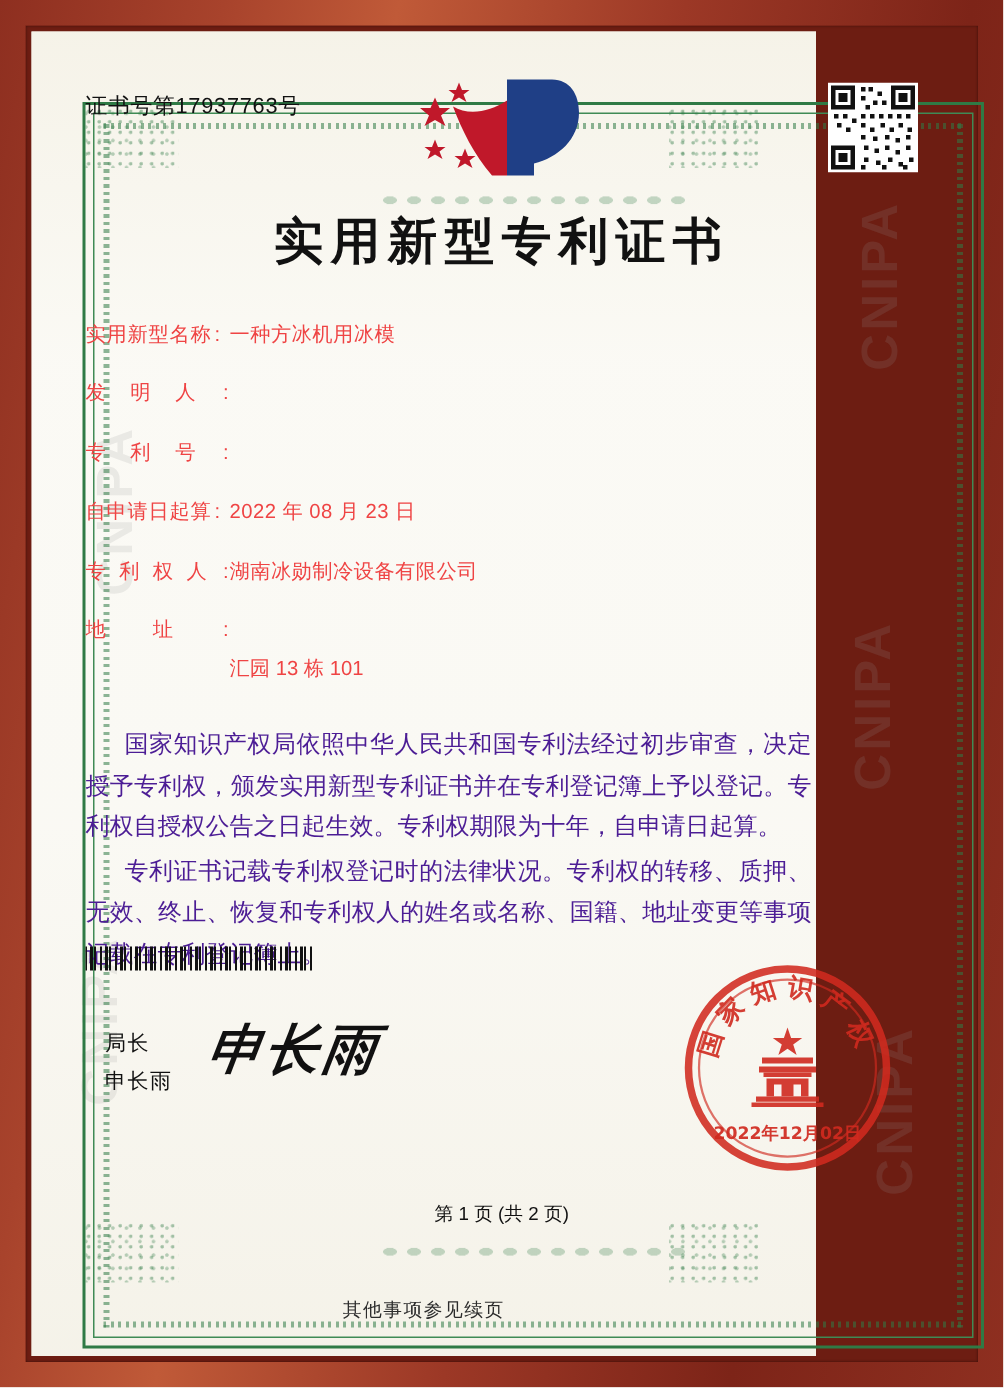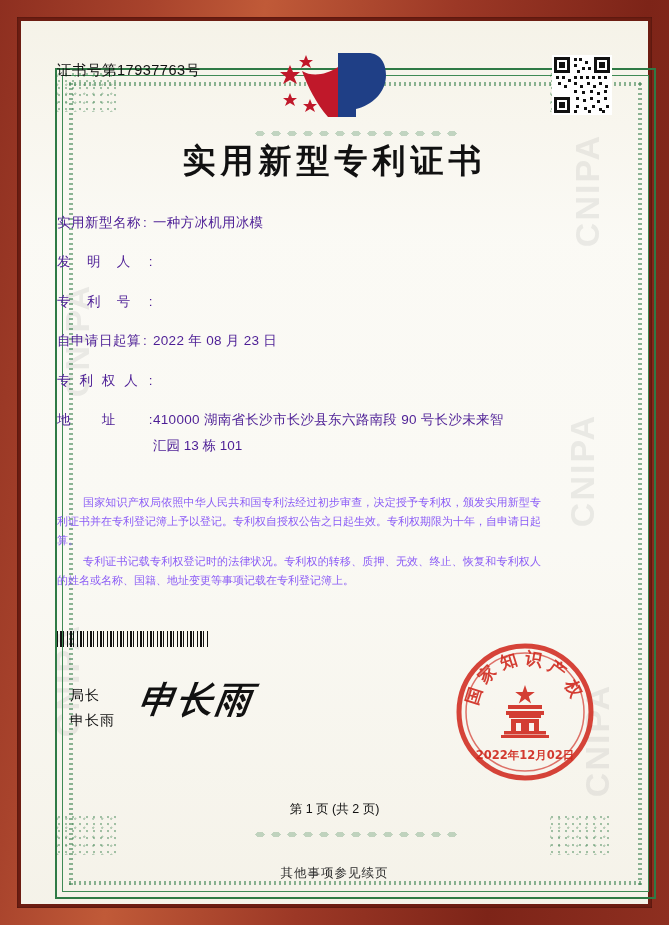--- a/index.html
+++ b/index.html
@@ -31,21 +31,21 @@
   .frame-inner-bevel {
     position: absolute;
     left: 17px; top: 17px;
     width: 635px; height: 891px;
     background: #6d1d12;
     box-shadow: inset 0 0 2px rgba(0,0,0,.5);
   }
   .paper {
     position: absolute;
     left: 21px; top: 21px;
-    width: 627px; height: 883px;
+    width: 523px; height: 883px;
     background: #faf9f4;
   }
 
   
   .paper-tint {
     position: absolute;
     inset: 0;
     background: linear-gradient(180deg, rgba(245,242,231,.9) 0%, rgba(252,251,246,.35) 25%, rgba(250,249,243,.2) 60%, rgba(243,240,229,.75) 100%);
     pointer-events: none;
   }
@@ -158,21 +158,21 @@
     color: #111;
     font-family: "DejaVu Sans", sans-serif;
   }
 
   .fields {
     position: absolute;
     left: 36px; top: 192px;
     width: 480px;
     font-size: 13.5px;
     line-height: 1.55;
-    color: #4c1d95;
+    color: #ef4444;
   }
   .field-row {
     display: flex;
     margin-bottom: 18.5px;
     align-items: flex-start;
   }
   .field-label {
     width: 96px;
     flex: none;
     letter-spacing: .5px;
@@ -191,26 +191,26 @@
   }
   .addr-line2 {
     margin-left: 96px;
     margin-top: -14px;
     margin-bottom: 18.5px;
     font-size: 13.5px;
   }
 
   .paragraphs {
     position: absolute;
-    left: 36px; top: 472px;
+    left: 36px; top: 462px;
     width: 484px;
-    font-size: 11px;
+    font-size: 16px;
     line-height: 1.72;
     text-align: justify;
-    color: #8b5cf6;
+    color: #4c1d95;
   }
   .paragraphs p {
     margin: 0 0 2px 0;
     text-indent: 26px;
   }
 
   .barcode {
     position: absolute;
     left: 36px; top: 610px;
     width: 152px; height: 16px;
@@ -398,29 +398,29 @@
         </div>
 
         <div class="field-row">
           <div class="field-label spread">
               <span>专</span>
               <span>利</span>
               <span>权</span>
               <span>人</span>
               <span class="colon">:</span>
             </div>
+          <div class="field-value">湖南冰勋制冷设备有限公司</div>
         </div>
 
         <div class="field-row">
           <div class="field-label spread">
               <span>地</span>
               <span>址</span>
               <span class="colon">:</span>
             </div>
-          <div class="field-value">410000 湖南省长沙市长沙县东六路南段 90 号长沙未来智</div>
         </div>
 
         <div class="addr-line2">汇园 13 栋 101</div>
 
       </div>
 
       <div class="paragraphs">
         <p>国家知识产权局依照中华人民共和国专利法经过初步审查，决定授予专利权，颁发实用新型专利证书并在专利登记簿上予以登记。专利权自授权公告之日起生效。专利权期限为十年，自申请日起算。</p>
         <p>专利证书记载专利权登记时的法律状况。专利权的转移、质押、无效、终止、恢复和专利权人的姓名或名称、国籍、地址变更等事项记载在专利登记簿上。</p>
       </div>

